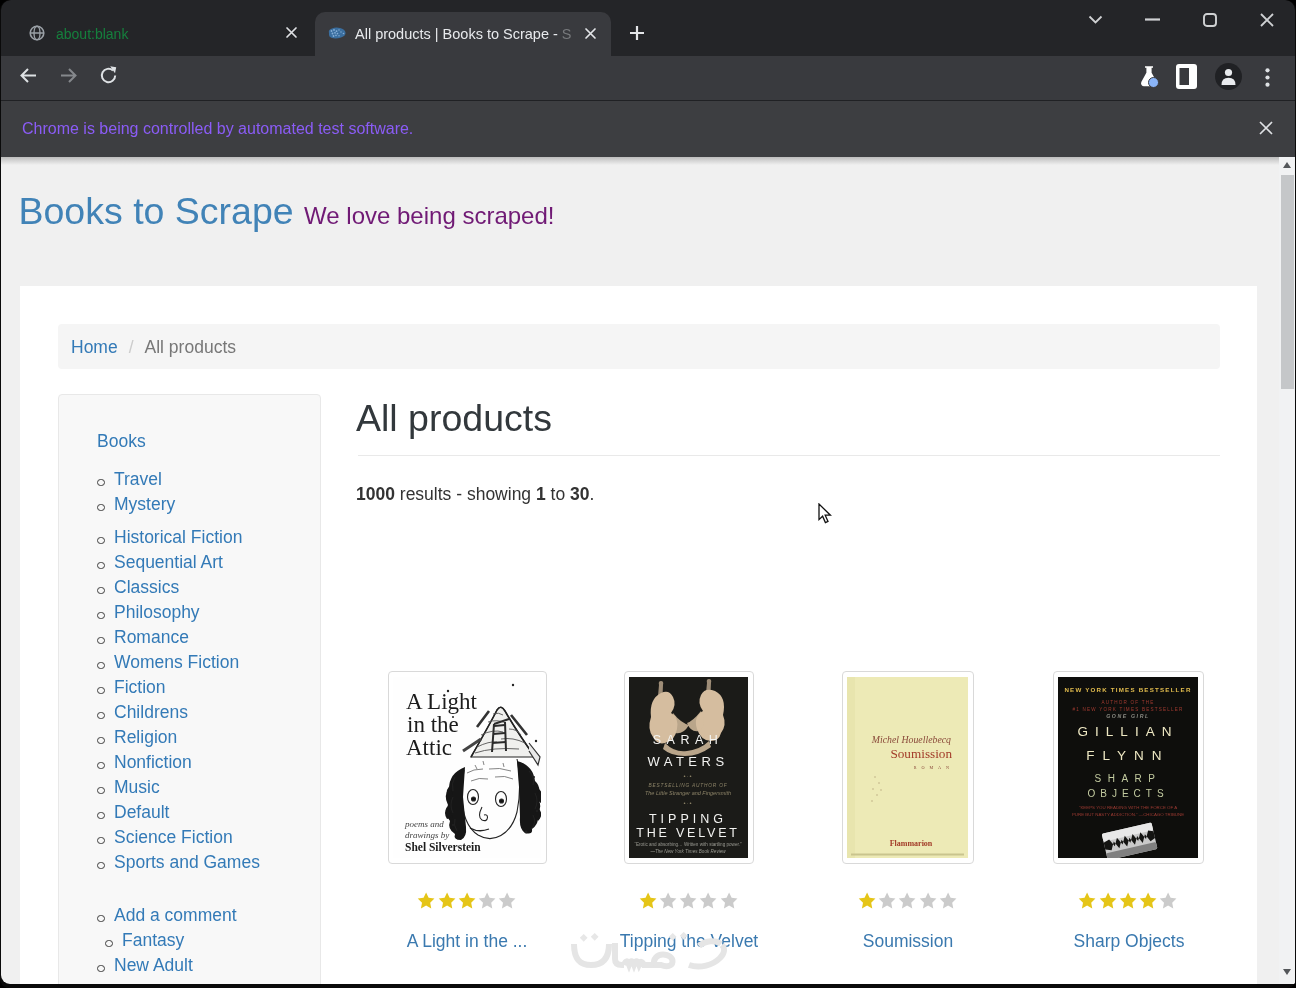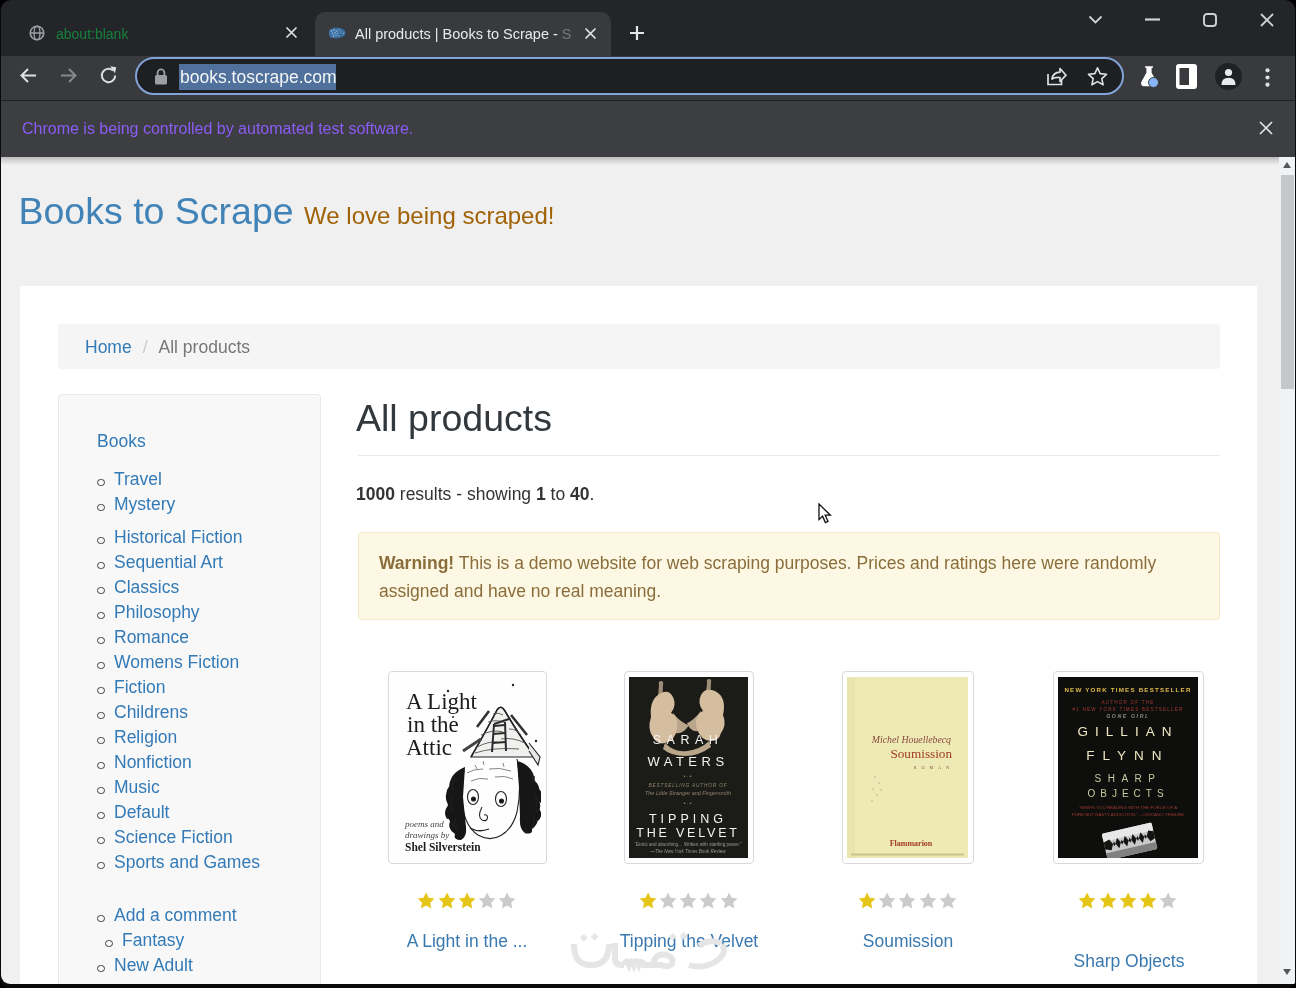--- a/index.html
+++ b/index.html
@@ -96,35 +96,20 @@
     <path d="M17 9.5 H3 M9 3 L2.5 9.5 L9 16" fill="none" stroke="#dee1e4" stroke-width="2"></path>
   </svg>
   <svg class="abs" style="left:59px;top:66px" width="19" height="19" viewBox="0 0 19 19">
     <path d="M2 9.5 H16 M10 3 L16.5 9.5 L10 16" fill="none" stroke="#85888c" stroke-width="2"></path>
   </svg>
   <svg class="abs" style="left:99px;top:66px" width="19" height="19" viewBox="0 0 19 19">
     <path d="M16.2 9.5 A6.7 6.7 0 1 1 14 4.5" fill="none" stroke="#dee1e4" stroke-width="2"></path>
     <path d="M11.2 0.2 L17.2 1.2 L16 7.2 Z" fill="#dee1e4"></path>
   </svg>
 
-  <div id="omnibox">
-    <svg class="abs" style="left:17px;top:9px" width="14" height="17" viewBox="0 0 14 17">
-      <rect x="1" y="7" width="12" height="9.5" rx="1.6" fill="#9aa0a6"></rect>
-      <path d="M3.6 7 V4.8 A3.4 3.4 0 0 1 10.4 4.8 V7" fill="none" stroke="#9aa0a6" stroke-width="1.8"></path>
-    </svg>
-    <div class="sel"></div>
-    <div id="urltxt">books.toscrape.com</div>
-    <svg class="abs" style="left:908px;top:8px" width="22" height="20" viewBox="0 0 22 20">
-      <path d="M3 7 V17.5 H16.5 V13" fill="none" stroke="#dee1e4" stroke-width="1.7"></path>
-      <path d="M7 12 Q8 5.5 15 5.2 L15 1.5 L21 8.2 L15 14.5 L15 10.5 Q10 10 7 12 Z" fill="none" stroke="#dee1e4" stroke-width="1.7" stroke-linejoin="round"></path>
-    </svg>
-    <svg class="abs" style="left:950px;top:7px" width="21" height="21" viewBox="0 0 21 21">
-      <path d="M10.5 1.8 L13.2 7.6 L19.5 8.3 L14.8 12.6 L16.1 18.8 L10.5 15.6 L4.9 18.8 L6.2 12.6 L1.5 8.3 L7.8 7.6 Z" fill="none" stroke="#dee1e4" stroke-width="1.6" stroke-linejoin="round"></path>
-    </svg>
-  </div>
 
   <svg class="abs" style="left:1138px;top:65px" width="22" height="23" viewBox="0 0 22 23">
     <path d="M7 2 H15 M9.2 2 V8 L4 17.5 A2.2 2.2 0 0 0 6 20.5 H16 A2.2 2.2 0 0 0 18 17.5 L12.8 8 V2" fill="#fff" stroke="#fff" stroke-width="1.6" stroke-linejoin="round"></path>
     <circle cx="15.5" cy="17.5" r="5" fill="#8ab4f8" stroke="#393a3e" stroke-width="1"></circle>
   </svg>
   <svg class="abs" style="left:1176px;top:64px" width="21" height="25" viewBox="0 0 21 25">
     <rect x="0" y="0" width="21" height="25" rx="3" fill="#fff"></rect>
     <rect x="3.5" y="4" width="9.5" height="17" fill="#393a3e"></rect>
   </svg>
   <div class="abs" style="left:1215px;top:63px;width:27px;height:27px;border-radius:50%;background:#202124;"></div>
@@ -139,24 +124,24 @@
   </svg>
 
   <div class="abs" style="left:22px;top:120.5px;color:#8b5cf6;font-size:16px;line-height:16px;">Chrome is being controlled by automated test software.</div>
   <svg class="abs" style="left:1259px;top:121px" width="14" height="14" viewBox="0 0 14 14">
     <path d="M1 1 L13 13 M13 1 L1 13" stroke="#dfe1e4" stroke-width="1.7"></path>
   </svg>
 
   <div id="page">
     <div id="whitebox"></div>
     <div id="pgshadow"></div>
-    <div class="abs" style="left:17.5px;top:35.7px;font-size:37.5px;line-height:37.5px;color:#4183b7;">Books to Scrape <span style="font-size:24px;color:#a16207;">We love being scraped!</span></div>
+    <div class="abs" style="left:17.5px;top:35.7px;font-size:37.5px;line-height:37.5px;color:#4183b7;">Books to Scrape <span style="font-size:24px;color:#701a75;">We love being scraped!</span></div>
 
     <div id="crumb"></div>
-    <div class="abs" style="left:84px;top:182px;font-size:17.5px;line-height:17.5px;color:#777;"><span class="blue">Home</span><span style="padding:0 11px;color:#ccc">/</span><span>All products</span></div>
+    <div class="abs" style="left:70px;top:182px;font-size:17.5px;line-height:17.5px;color:#777;"><span class="blue">Home</span><span style="padding:0 11px;color:#ccc">/</span><span>All products</span></div>
 
     <div id="sidebar"></div>
     <div class="abs blue" style="left:96px;top:276.2px;font-size:17.5px;line-height:17.5px;">Books</div>
     <div class="abs" id="cats" style="left:113px;top:310.4px;font-size:17.5px;line-height:25px;color:#337ab7;">
         <div style="position:relative;height:25px;"><span style="position:absolute;left:-17px;top:11.4px;width:7.5px;height:7.5px;border:1.5px solid #3f3f3f;border-radius:50%;"></span>Travel</div>
         <div style="position:relative;height:25px;"><span style="position:absolute;left:-17px;top:11.4px;width:7.5px;height:7.5px;border:1.5px solid #3f3f3f;border-radius:50%;"></span>Mystery</div>
         <div style="position:relative;height:25px;margin-top:8px;"><span style="position:absolute;left:-17px;top:11.4px;width:7.5px;height:7.5px;border:1.5px solid #3f3f3f;border-radius:50%;"></span>Historical Fiction</div>
         <div style="position:relative;height:25px;"><span style="position:absolute;left:-17px;top:11.4px;width:7.5px;height:7.5px;border:1.5px solid #3f3f3f;border-radius:50%;"></span>Sequential Art</div>
         <div style="position:relative;height:25px;"><span style="position:absolute;left:-17px;top:11.4px;width:7.5px;height:7.5px;border:1.5px solid #3f3f3f;border-radius:50%;"></span>Classics</div>
         <div style="position:relative;height:25px;"><span style="position:absolute;left:-17px;top:11.4px;width:7.5px;height:7.5px;border:1.5px solid #3f3f3f;border-radius:50%;"></span>Philosophy</div>
@@ -172,22 +157,21 @@
         <div style="position:relative;height:25px;"><span style="position:absolute;left:-17px;top:11.4px;width:7.5px;height:7.5px;border:1.5px solid #3f3f3f;border-radius:50%;"></span>Sports and Games</div>
         <div style="position:relative;height:25px;margin-top:28px;"><span style="position:absolute;left:-17px;top:11.4px;width:7.5px;height:7.5px;border:1.5px solid #3f3f3f;border-radius:50%;"></span>Add a comment</div>
         <div style="position:relative;height:25px;margin-left:8px;"><span style="position:absolute;left:-17px;top:11.4px;width:7.5px;height:7.5px;border:1.5px solid #3f3f3f;border-radius:50%;"></span>Fantasy</div>
         <div style="position:relative;height:25px;"><span style="position:absolute;left:-17px;top:11.4px;width:7.5px;height:7.5px;border:1.5px solid #3f3f3f;border-radius:50%;"></span>New Adult</div>
         <div style="position:relative;height:25px;margin-top:40px;"><span style="position:absolute;left:-17px;top:11.4px;width:7.5px;height:7.5px;border:1.5px solid #3f3f3f;border-radius:50%;"></span>Young Adult</div>
         <div style="position:relative;height:25px;"><span style="position:absolute;left:-17px;top:11.4px;width:7.5px;height:7.5px;border:1.5px solid #3f3f3f;border-radius:50%;"></span>Science</div>
       </div>
 
     <div id="h1">All products</div>
     <div id="hrline"></div>
-    <div id="results"><b>1000</b> results - showing <b>1</b> to <b>40</b>.</div>
-    <div id="warn"><b>Warning!</b> This is a demo website for web scraping purposes. Prices and ratings here were randomly assigned and have no real meaning.</div>
+    <div id="results"><b>1000</b> results - showing <b>1</b> to <b>30</b>.</div>
 
     <div class="card" id="card2" style="left:622.5px;width:130px;">
       <svg width="119" height="181" viewBox="0 0 119 181">
         <rect width="119" height="181" fill="#1b1b18"></rect>
         <g fill="#d5bd9f">
           <path d="M30 8 Q29 4 32 4 Q35 4 34 8 L33 30 Q33 34 30 34 Q28 34 28 30 Z" opacity="0.7"></path>
           <path d="M78 6 Q77 2 80 2 Q83 2 82 6 L81 26 Q81 30 78 30 Q76 30 76 26 Z" opacity="0.7"></path>
           <path d="M22 40 Q20 22 32 16 Q40 12 44 20 Q48 28 42 36 Q50 40 48 52 Q46 64 36 66 Q28 68 24 60 Q18 52 22 40 Z"></path>
           <path d="M44 36 Q52 46 60 48 Q54 58 46 56 Q40 52 42 42 Z" opacity="0.85"></path>
           <path d="M94 38 Q98 20 86 14 Q76 10 72 18 Q68 26 74 34 Q64 40 68 52 Q72 64 82 64 Q90 64 92 56 Q98 48 94 38 Z"></path>
@@ -354,21 +338,21 @@
           <path d="M10.10 1.50 L12.63 6.82 L18.47 7.58 L14.19 11.63 L15.27 17.42 L10.10 14.60 L4.93 17.42 L6.01 11.63 L1.73 7.58 L7.57 6.82 Z" fill="#e5c518"></path>
         </svg><svg width="20.3" height="19" viewBox="0 0 20.3 19" style="display:inline-block">
           <path d="M10.10 1.50 L12.63 6.82 L18.47 7.58 L14.19 11.63 L15.27 17.42 L10.10 14.60 L4.93 17.42 L6.01 11.63 L1.73 7.58 L7.57 6.82 Z" fill="#e5c518"></path>
         </svg><svg width="20.3" height="19" viewBox="0 0 20.3 19" style="display:inline-block">
           <path d="M10.10 1.50 L12.63 6.82 L18.47 7.58 L14.19 11.63 L15.27 17.42 L10.10 14.60 L4.93 17.42 L6.01 11.63 L1.73 7.58 L7.57 6.82 Z" fill="#cbcbcb"></path>
         </svg></div>
 
     <div class="btitle" style="left:386px;width:160px;">A Light in the ...</div>
     <div class="btitle" style="left:618px;width:140px;">Tipping the Velvet</div>
     <div class="btitle" style="left:837px;width:140px;">Soumission</div>
-    <div class="btitle" style="left:1058px;width:140px;margin-top:20px;">Sharp Objects</div>
+    <div class="btitle" style="left:1058px;width:140px;">Sharp Objects</div>
 
     <svg class="abs" style="left:565px;top:775px" width="166" height="50" viewBox="0 0 166 50">
       <g stroke="#e5e5e5" stroke-width="6" fill="none">
         <path d="M8 12 C8 26 13 33 25 33 C37 33 43 26 43 12"></path>
         <path d="M49 11 L49 27 Q49 33 56 33 L58 33"></path>
         <path d="M58 33 Q60.5 26 63 32.5 Q65.5 26 68 32.5 Q70.5 26 73 32.5 Q75.5 27 78 33 L88 33"></path>
         <path d="M88 33 C87 27 91 22.5 97 22.5 C103 22.5 107 26 106.5 30 C106 34 101 35.5 95 33 L88 33"></path>
         <path d="M123 33 C134 37 147 33 154 26 C159 21 159 16 156 13"></path>
         <path d="M133 14 C140 8 150 8 155 12"></path>
       </g>

